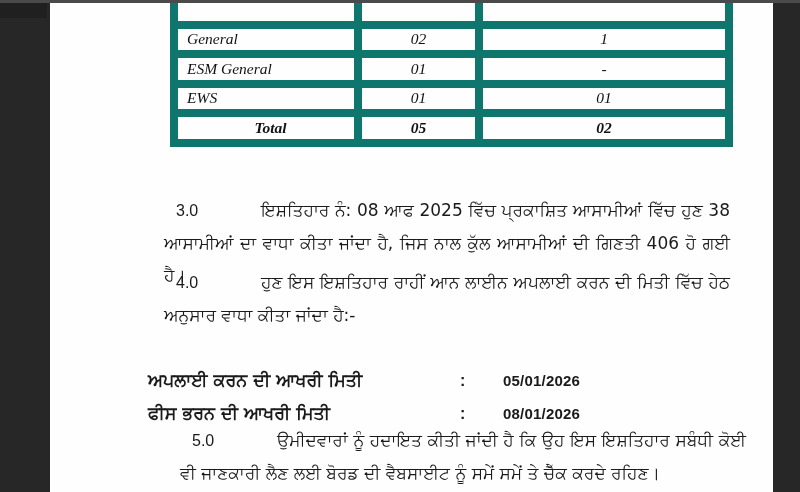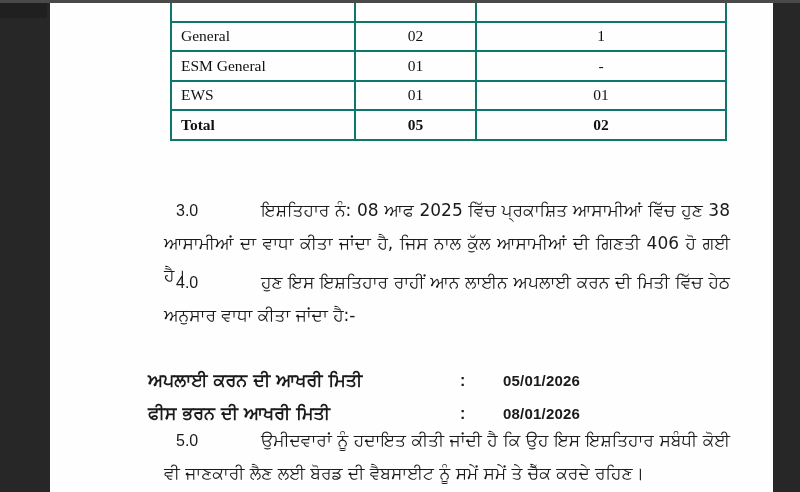--- a/index.html
+++ b/index.html
@@ -31,45 +31,46 @@
   
   .vacancy-table {
     position: absolute; left: 120px; top: -9px;
     border-collapse: collapse;
     font-family: "Liberation Serif", serif;
     font-size: 15.5px;
     color: #111;
     table-layout: fixed;
   }
   .vacancy-table td {
-    border: 2px solid #0f766e;
+    border: 8px solid #0f766e;
     height: 29.5px;
     padding: 0;
     vertical-align: middle;
+    font-style: italic;
   }
   .vacancy-table td.cat { width: 184px; padding-left: 9px; text-align: left; }
   .vacancy-table td.n2  { width: 121px; text-align: center; }
   .vacancy-table td.n3  { width: 250px; text-align: center; }
-  .vacancy-table tr.total-row td { font-weight: bold; }
+  .vacancy-table tr.total-row td { font-weight: bold; text-align: center; }
   
   .para {
     position: absolute; left: 114px; width: 566px;
     font-size: 17px; line-height: 32px;
     text-align: justify;
     text-indent: 12px;
   }
   .para .pnum {
     display: inline-block; width: 85px;
     text-indent: 0;
     font-family: "Liberation Sans", sans-serif;
     font-size: 16px;
   }
   #para3 { top: 194px; }
   #para4 { top: 266px; }
-  #para5 { top: 424px; }
+  #para5 { top: 424px; margin-left: 16px; }
   
   .deadlines { position: absolute; left: 98px; top: 364px; width: 566px; }
   .deadline-row {
     display: flex; align-items: center;
     height: 33px;
     font-weight: bold; font-size: 17.5px;
   }
   .deadline-row .dl-label { width: 312px; }
   .deadline-row .dl-colon {
     width: 43px;

